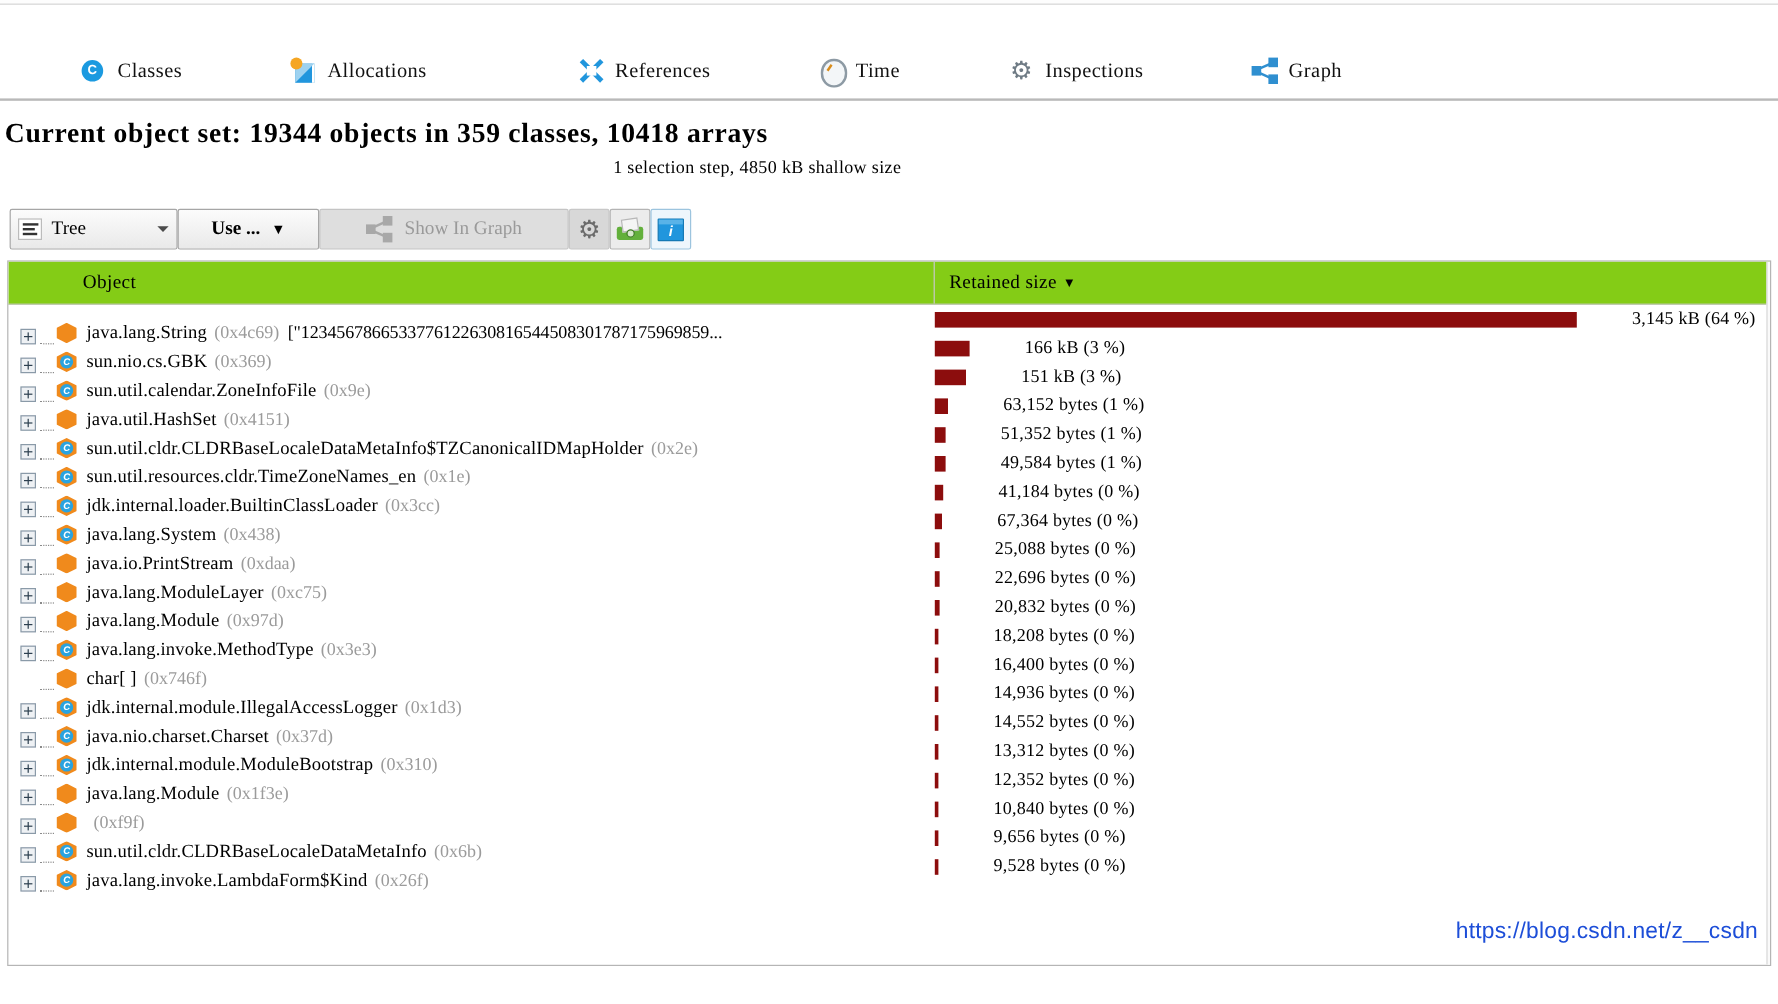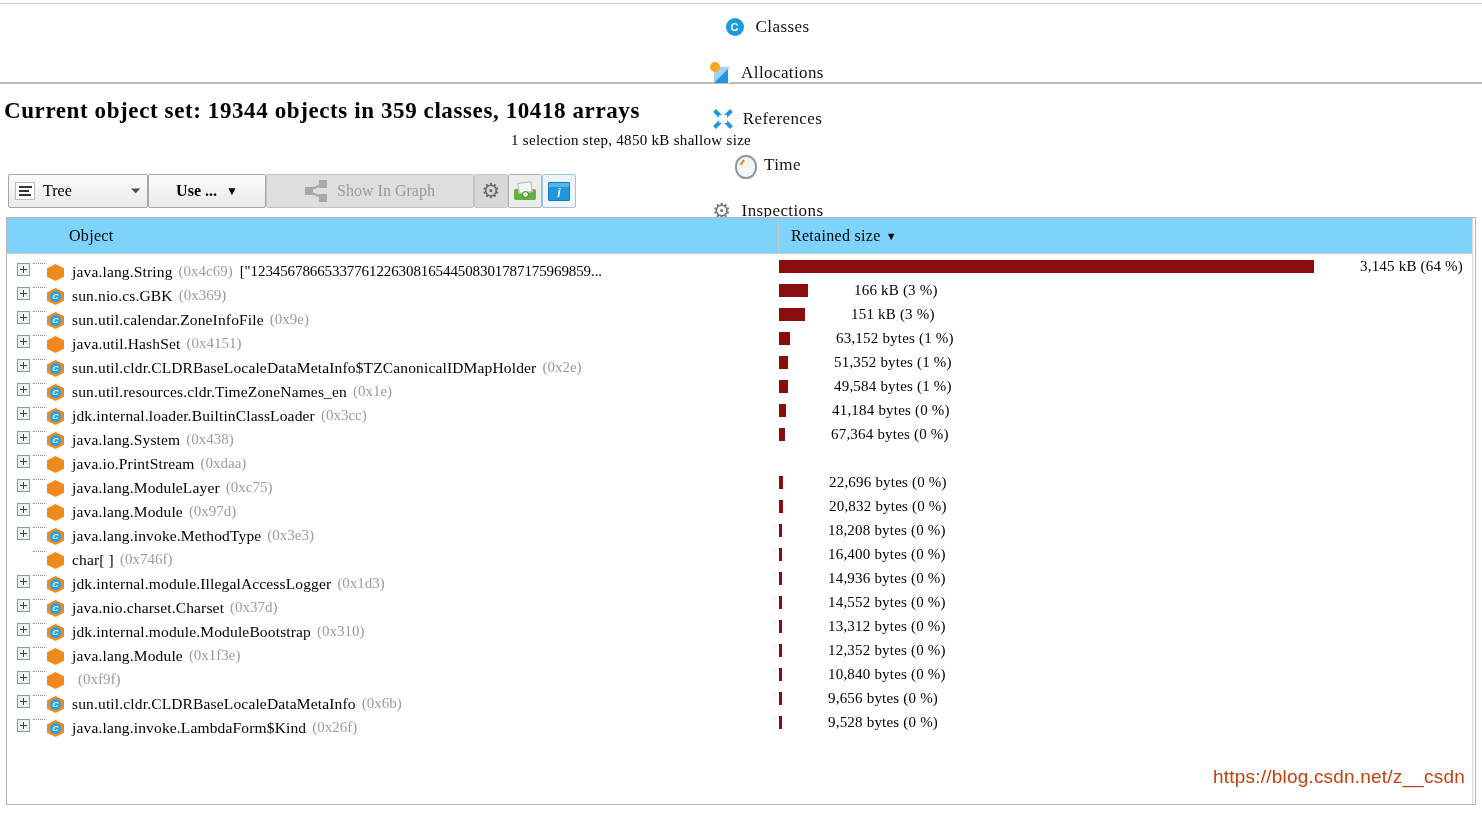--- a/index.html
+++ b/index.html
@@ -14,23 +14,22 @@
   }
 
   
   .topline { height:4px; background:#fdfdfd; border-bottom:1px solid #cfcfcf; }
 
   
   .tabbar {
     height:80px;
     background:#ffffff;
     border-bottom:2px solid #b9b9b9;
-    display:flex; align-items:center;
+    display:flex; align-items:flex-end;
     padding-left:52px;
-    flex-direction:column;
   }
   .tab {
     display:flex; align-items:center; gap:9px;
     padding:11px 14px;
     border:1px solid transparent;
     border-radius:3px;
     cursor:default;
     white-space:nowrap;
   }
   .tab.active { background:#ddeffb; border-color:#a9cfe6; }
@@ -151,32 +150,32 @@
     margin:6px 6px 0 6px;
     border:1px solid #b5b5b5;
     height:588px;
     background:#fff;
     position:relative;
     overflow:hidden;
   }
   .thead {
     display:flex; height:36px; align-items:center;
     border-bottom:1px solid #c9c9c9;
-    background:#7dd3fc;
+    background:#84cc16;
   }
   .th-obj { width:772px; padding-left:62px; font-size:16px; letter-spacing:.3px;
     border-right:1px solid #c9c9c9; height:100%; display:flex; align-items:center; }
   .th-ret { flex:1; padding-left:12px; font-size:16px; letter-spacing:.3px;
     height:100%; display:flex; align-items:center; gap:5px; }
   .th-ret .tri{ font-size:11px; }
 
   .rows { position:relative; }
   .row { display:flex; height:24px; align-items:center; }
   .cell-obj {
-    width:772px; display:flex; align-items:flex-start; gap:0;
+    width:772px; display:flex; align-items:flex-end; gap:0;
     padding-left:10px; position:relative; height:24px;margin-top:18px;
   }
   .expander {
     width:13px; height:13px; border:1px solid #8a9aa8; background:#eef1f4;
     position:relative; flex:0 0 auto; margin-right:2px;
   }
   .expander:before{ content:""; position:absolute; left:2px; top:5px; width:7px; height:1px; background:#2c3f4f; }
   .expander:after{ content:""; position:absolute; left:5px; top:2px; width:1px; height:7px; background:#2c3f4f; }
   .expander.hidden { visibility:hidden; }
   .dots { width:12px; height:1px; border-top:1px dotted #8a8a8a; flex:0 0 auto; margin:0 1px 0 1px; }
@@ -194,21 +193,21 @@
   .objname { font-size:15.5px; letter-spacing:.15px; white-space:nowrap; }
   .addr { color:#9b9b9b; font-size:15px; margin-left:6px; }
   .strval { font-size:15px; margin-left:7px; letter-spacing:-.1px; }
 
   .cell-ret { flex:1; display:flex; align-items:center; height:24px;gap:40px; }
   .bar { height:13px; background:#8c0d0d; flex:0 0 auto; }
   .retlabel { font-size:15px; margin-left:6px; white-space:nowrap; letter-spacing:.2px; }
 
   .watermark {
     position:absolute; right:10px; bottom:16px;
-    color:#c2410c; font-size:19px;
+    color:#1d4ed8; font-size:19px;
     font-family:"Liberation Sans", sans-serif;
     letter-spacing:.2px;
   }
   .vscroll {
     position:absolute; right:0; top:0; width:3px; height:100%; background:#fafafa;
     border-left:1px solid #d8d8d8;
   }
 </style>
 </head>
 <body>
@@ -447,20 +446,24 @@
       <div class="row">
         <div class="cell-obj">
           <span class="expander"></span>
           <span class="dots"></span>
           <span class="hexico">
             <i class="hx"></i>
           </span>
           <span class="objname">java.io.PrintStream</span>
           <span class="addr">(0xdaa)</span>
         </div>
+        <div class="cell-ret">
+          <span class="bar" style="width: 4px; background: rgb(140, 13, 13);"></span>
+          <span class="retlabel">25,088 bytes  (0 %)</span>
+        </div>
       </div>
       <div class="row">
         <div class="cell-obj">
           <span class="expander"></span>
           <span class="dots"></span>
           <span class="hexico">
             <i class="hx"></i>
           </span>
           <span class="objname">java.lang.ModuleLayer</span>
           <span class="addr">(0xc75)</span>

